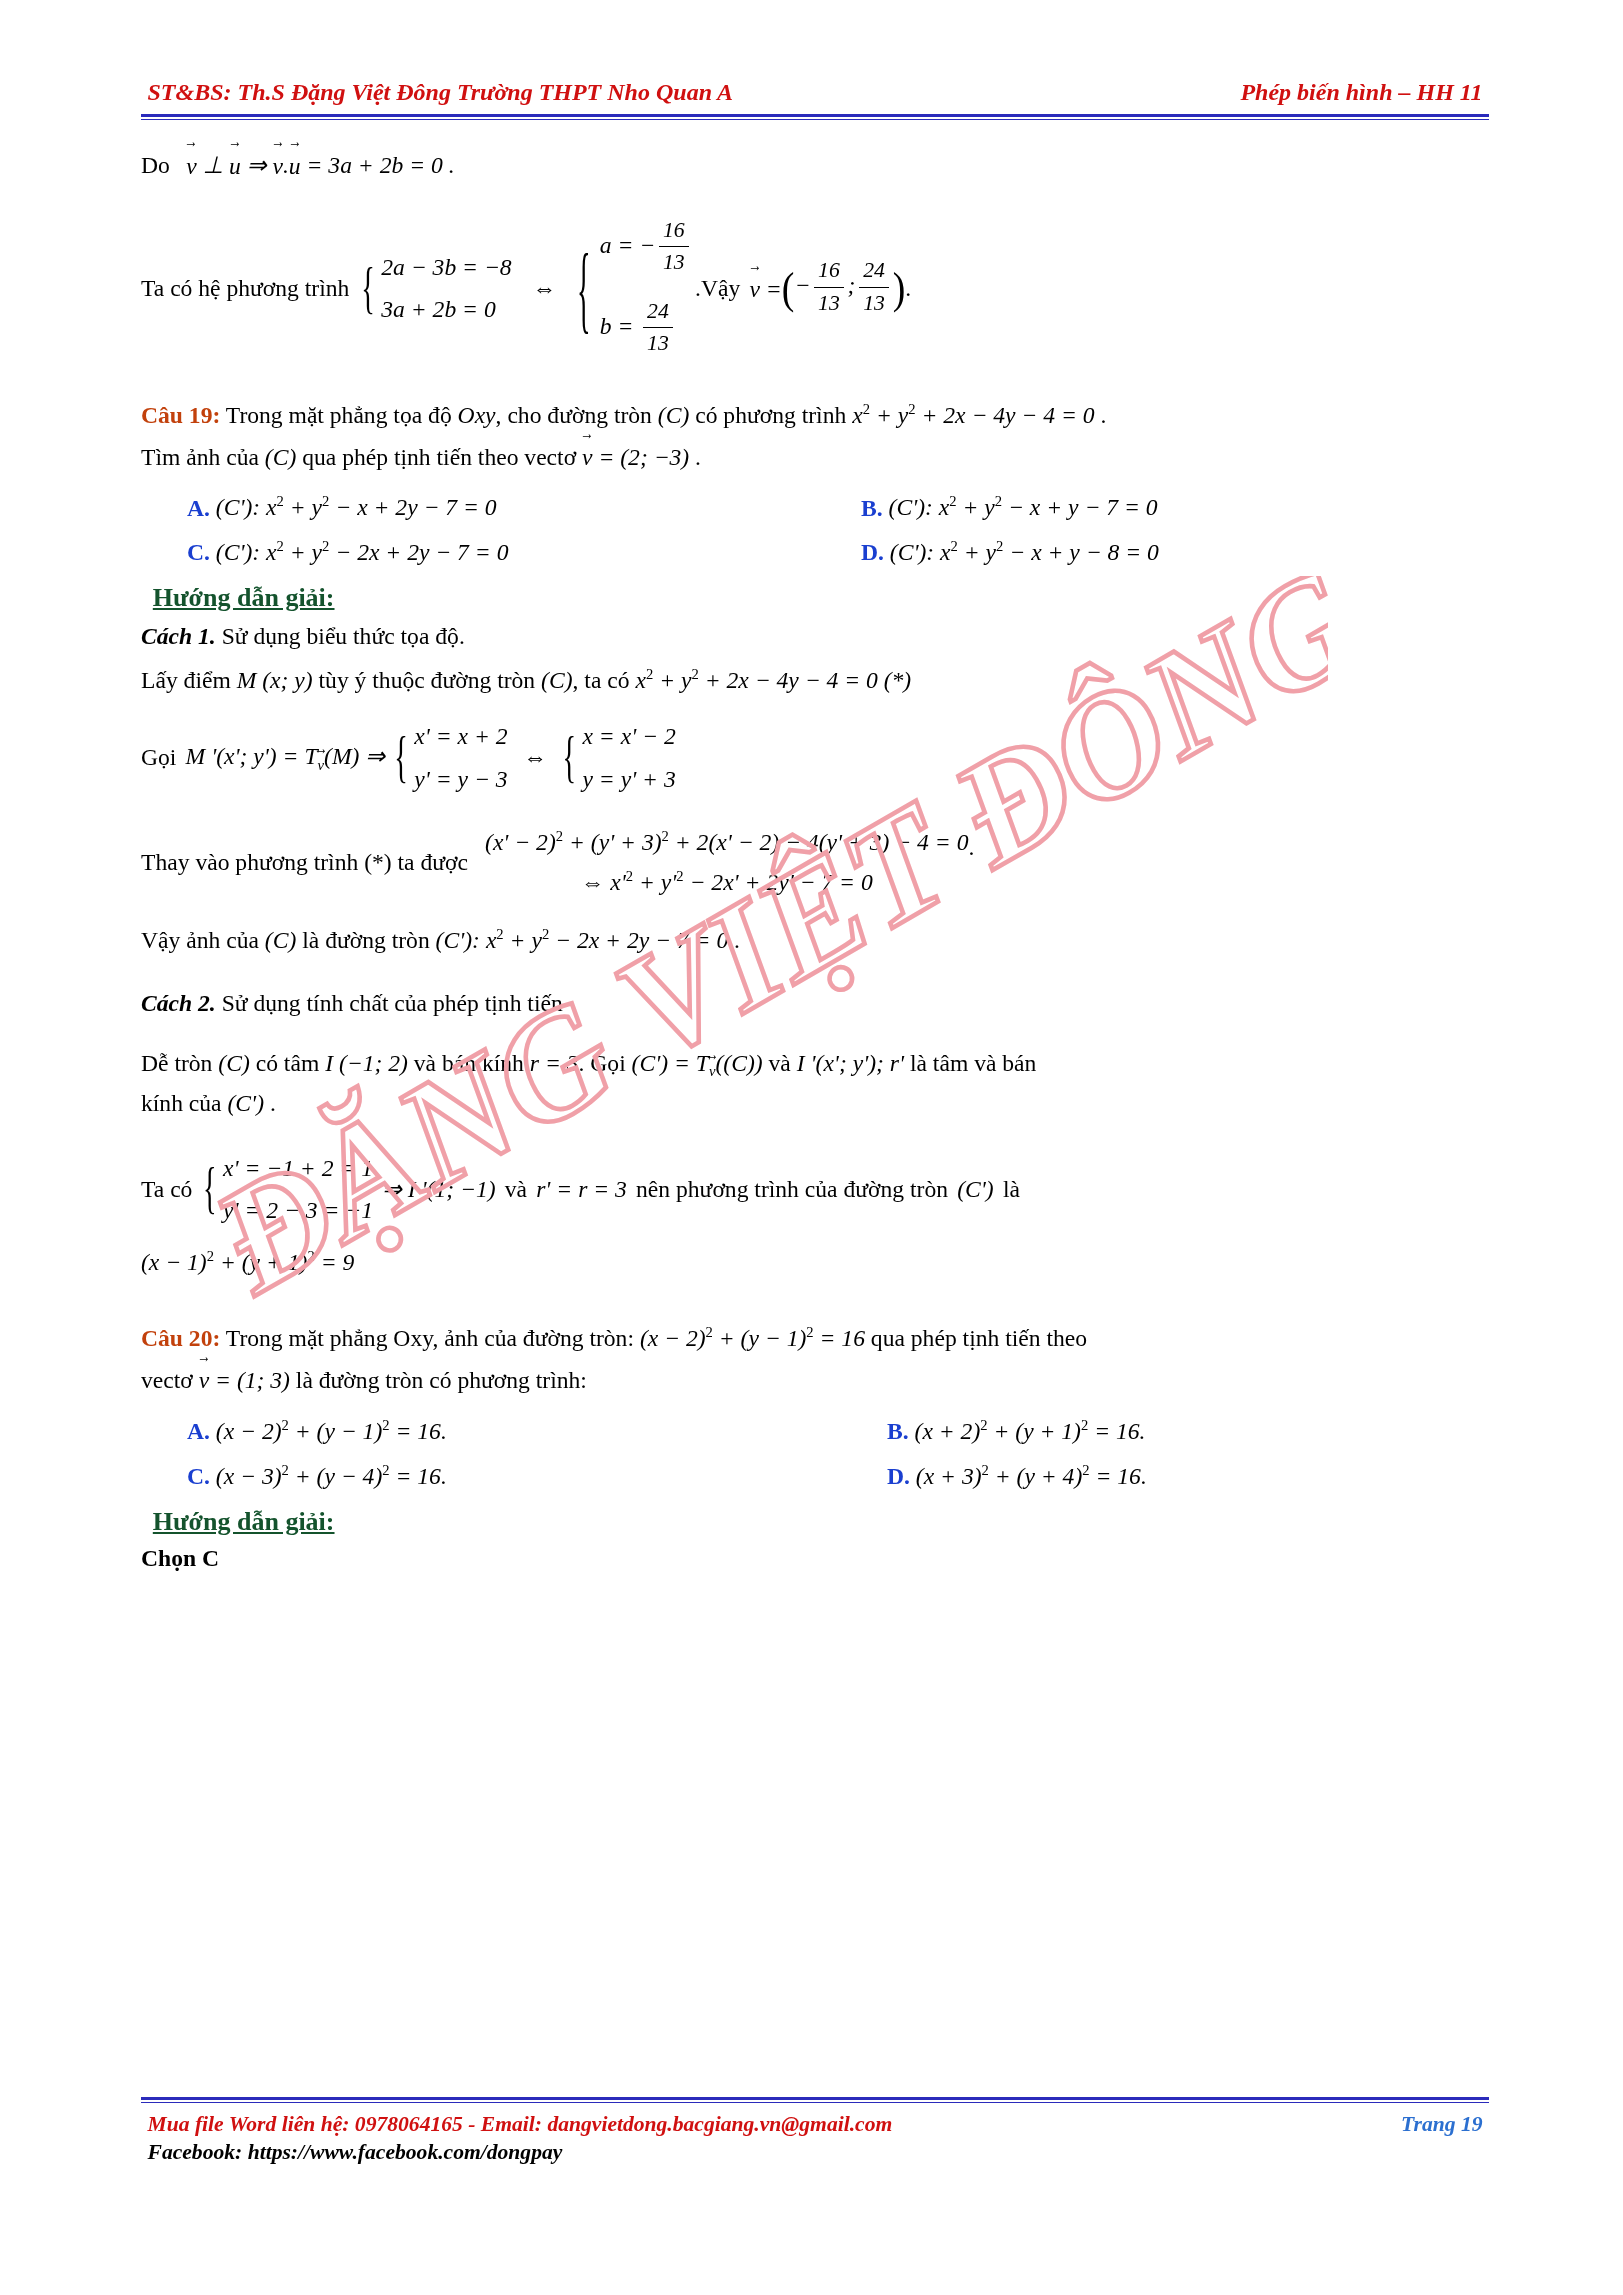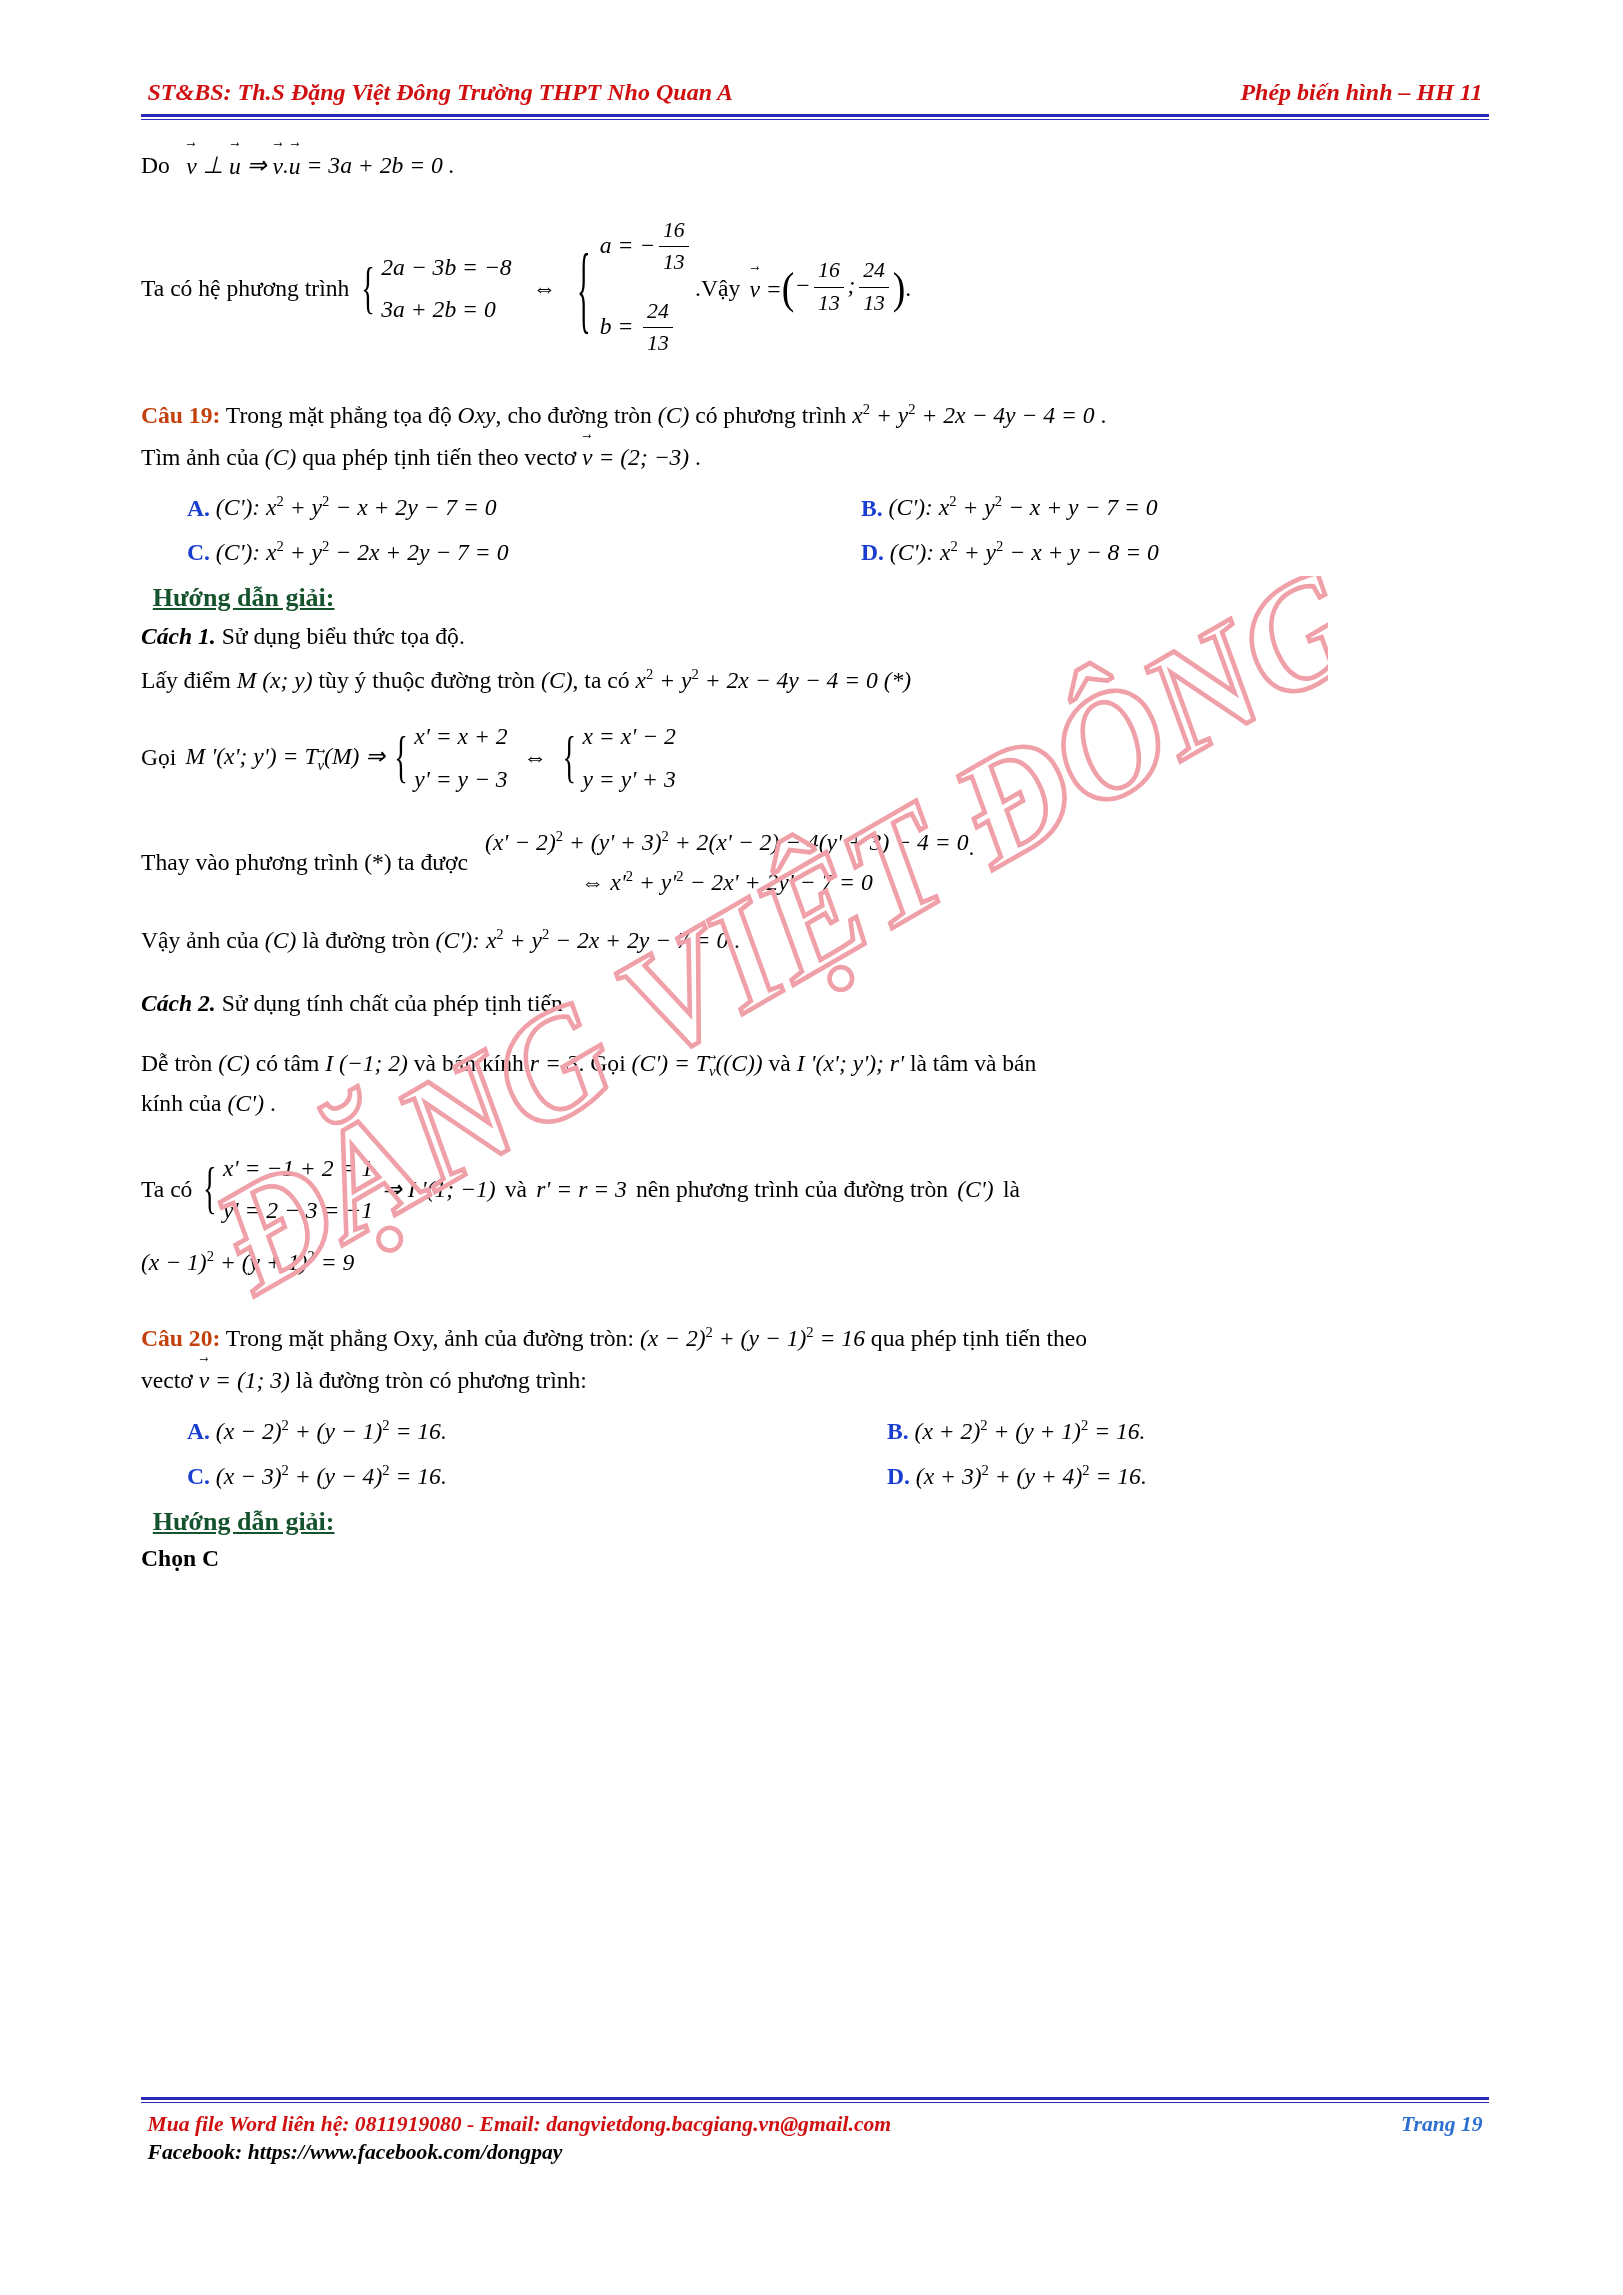--- a/index.html
+++ b/index.html
@@ -408,20 +408,20 @@
 
   <div class="watermark">
     <svg viewBox="0 0 1700 1600" xmlns="http://www.w3.org/2000/svg">
       <text x="60" y="1100" transform="rotate(-30 60 1100)" font-family="Liberation Serif, serif" font-size="230" font-weight="bold" font-style="italic" fill="none" stroke="#f0a0a8" stroke-width="7">ĐẶNG VIỆT ĐÔNG</text>
     </svg>
   </div>
 
   <div class="footer">
     <div class="footer-rule"></div>
     <div class="footer-row">
-      <span>Mua file Word liên hệ: 0811919080 - Email: dangvietdong.bacgiang.vn@gmail.com</span>
+      <span>Mua file Word liên hệ: 0978064165 - Email: dangvietdong.bacgiang.vn@gmail.com</span>
       <span class="page-num">Trang 19</span>
     </div>
     <div class="footer-line2">Facebook: https://www.facebook.com/dongpay</div>
   </div>
 
 </div>
 
 
 </body></html>

